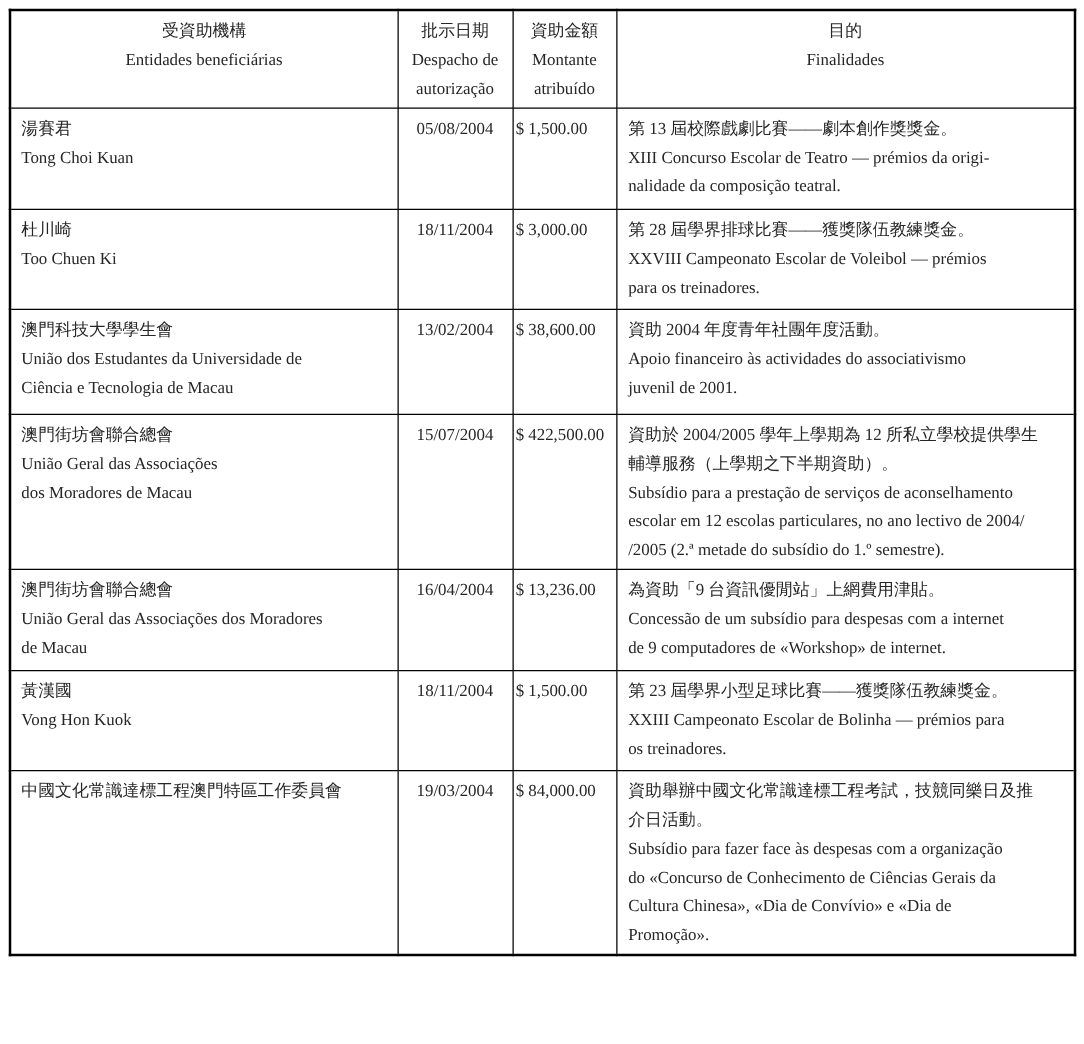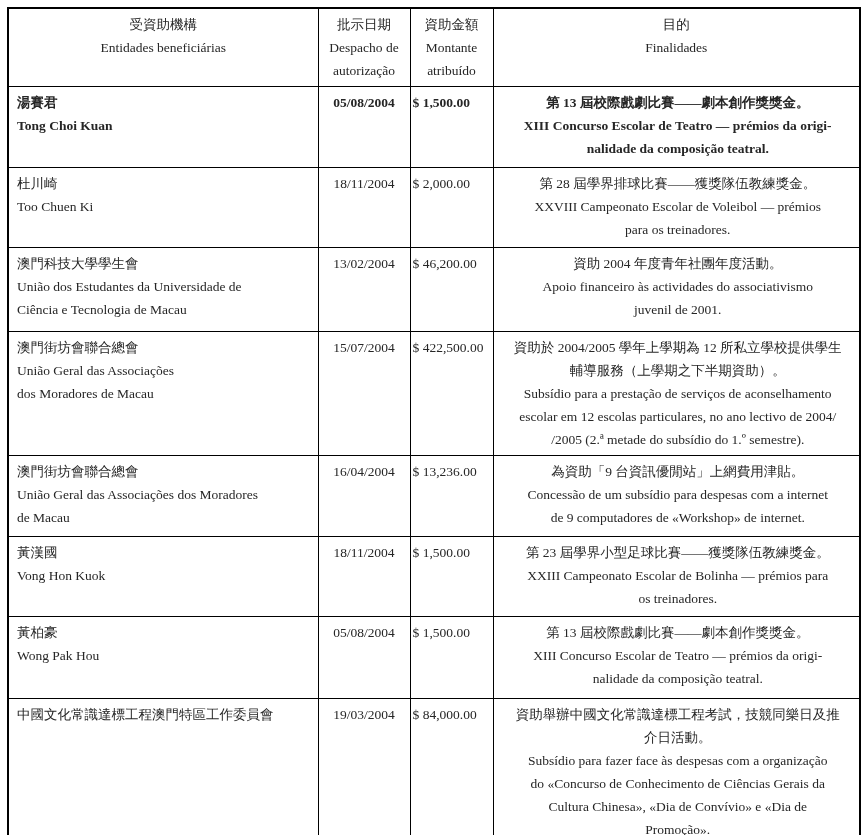--- a/index.html
+++ b/index.html
@@ -38,21 +38,21 @@
   th.head-cell {
     font-weight: normal;
     text-align: center;
     vertical-align: middle;
     padding: 4px 4px;
     line-height: 24px;
   }
   td.entity-cell  { padding: 4px 6px 4px 8px; text-align: left; }
   td.date-cell    { padding: 4px 12px; text-align: center; }
   td.amount-cell  { padding: 4px 6px 4px 2px; }
-  td.purpose-cell { padding: 4px 6px 4px 9px; text-align: center; }
+  td.purpose-cell { padding: 4px 6px 4px 9px; text-align: left; }
 </style>
 </head>
 <body>
 
 <div class="page">
   <table class="gazette">
     <colgroup>
       <col class="c-entity">
       <col class="c-date">
       <col class="c-amount">
@@ -66,39 +66,39 @@
 Despacho de
 autorização</th>
         <th class="head-cell">資助金額
 Montante
 atribuído</th>
         <th class="head-cell">目的
 Finalidades</th>
       </tr>
     </thead>
     <tbody>
-      <tr style="height:81px;font-weight:bold;">
+      <tr style="height:81px;">
         <td class="entity-cell"><div>湯賽君</div><div>Tong Choi Kuan</div></td>
         <td class="date-cell">05/08/2004</td>
         <td class="amount-cell">$ 1,500.00</td>
         <td class="purpose-cell"><div>第 13 屆校際戲劇比賽——劇本創作獎獎金。</div><div>XIII Concurso Escolar de Teatro — prémios da origi-
 nalidade da composição teatral.</div></td>
       </tr>
       <tr style="height:80px;">
         <td class="entity-cell"><div>杜川崎</div><div>Too Chuen Ki</div></td>
         <td class="date-cell">18/11/2004</td>
-        <td class="amount-cell">$ 2,000.00</td>
+        <td class="amount-cell">$ 3,000.00</td>
         <td class="purpose-cell"><div>第 28 屆學界排球比賽——獲獎隊伍教練獎金。</div><div>XXVIII Campeonato Escolar de Voleibol — prémios
 para os treinadores.</div></td>
       </tr>
       <tr style="height:84px;margin-left:32px;">
         <td class="entity-cell"><div>澳門科技大學學生會</div><div>União dos Estudantes da Universidade de
 Ciência e Tecnologia de Macau</div></td>
         <td class="date-cell">13/02/2004</td>
-        <td class="amount-cell">$ 46,200.00</td>
+        <td class="amount-cell">$ 38,600.00</td>
         <td class="purpose-cell"><div>資助 2004 年度青年社團年度活動。</div><div>Apoio financeiro às actividades do associativismo
 juvenil de 2001.</div></td>
       </tr>
       <tr style="height:116px;">
         <td class="entity-cell"><div>澳門街坊會聯合總會</div><div>União Geral das Associações
 dos Moradores de Macau</div></td>
         <td class="date-cell">15/07/2004</td>
         <td class="amount-cell">$ 422,500.00</td>
         <td class="purpose-cell"><div>資助於 2004/2005 學年上學期為 12 所私立學校提供學生
 輔導服務（上學期之下半期資助）。</div><div>Subsídio para a prestação de serviços de aconselhamento
@@ -113,27 +113,20 @@
         <td class="purpose-cell"><div>為資助「9 台資訊優閒站」上網費用津貼。</div><div>Concessão de um subsídio para despesas com a internet
 de 9 computadores de «Workshop» de internet.</div></td>
       </tr>
       <tr style="height:80px;">
         <td class="entity-cell"><div>黃漢國</div><div>Vong Hon Kuok</div></td>
         <td class="date-cell">18/11/2004</td>
         <td class="amount-cell">$ 1,500.00</td>
         <td class="purpose-cell"><div>第 23 屆學界小型足球比賽——獲獎隊伍教練獎金。</div><div>XXIII Campeonato Escolar de Bolinha — prémios para
 os treinadores.</div></td>
       </tr>
-      <tr style="height:82px;">
-        <td class="entity-cell"><div>黃柏豪</div><div>Wong Pak Hou</div></td>
-        <td class="date-cell">05/08/2004</td>
-        <td class="amount-cell">$ 1,500.00</td>
-        <td class="purpose-cell"><div>第 13 屆校際戲劇比賽——劇本創作獎獎金。</div><div>XIII Concurso Escolar de Teatro — prémios da origi-
-nalidade da composição teatral.</div></td>
-      </tr>
       <tr style="height:138px;">
         <td class="entity-cell"><div>中國文化常識達標工程澳門特區工作委員會</div><div></div></td>
         <td class="date-cell">19/03/2004</td>
         <td class="amount-cell">$ 84,000.00</td>
         <td class="purpose-cell"><div>資助舉辦中國文化常識達標工程考試，技競同樂日及推
 介日活動。</div><div>Subsídio para fazer face às despesas com a organização
 do «Concurso de Conhecimento de Ciências Gerais da
 Cultura Chinesa», «Dia de Convívio» e «Dia de
 Promoção».</div></td>
       </tr>

